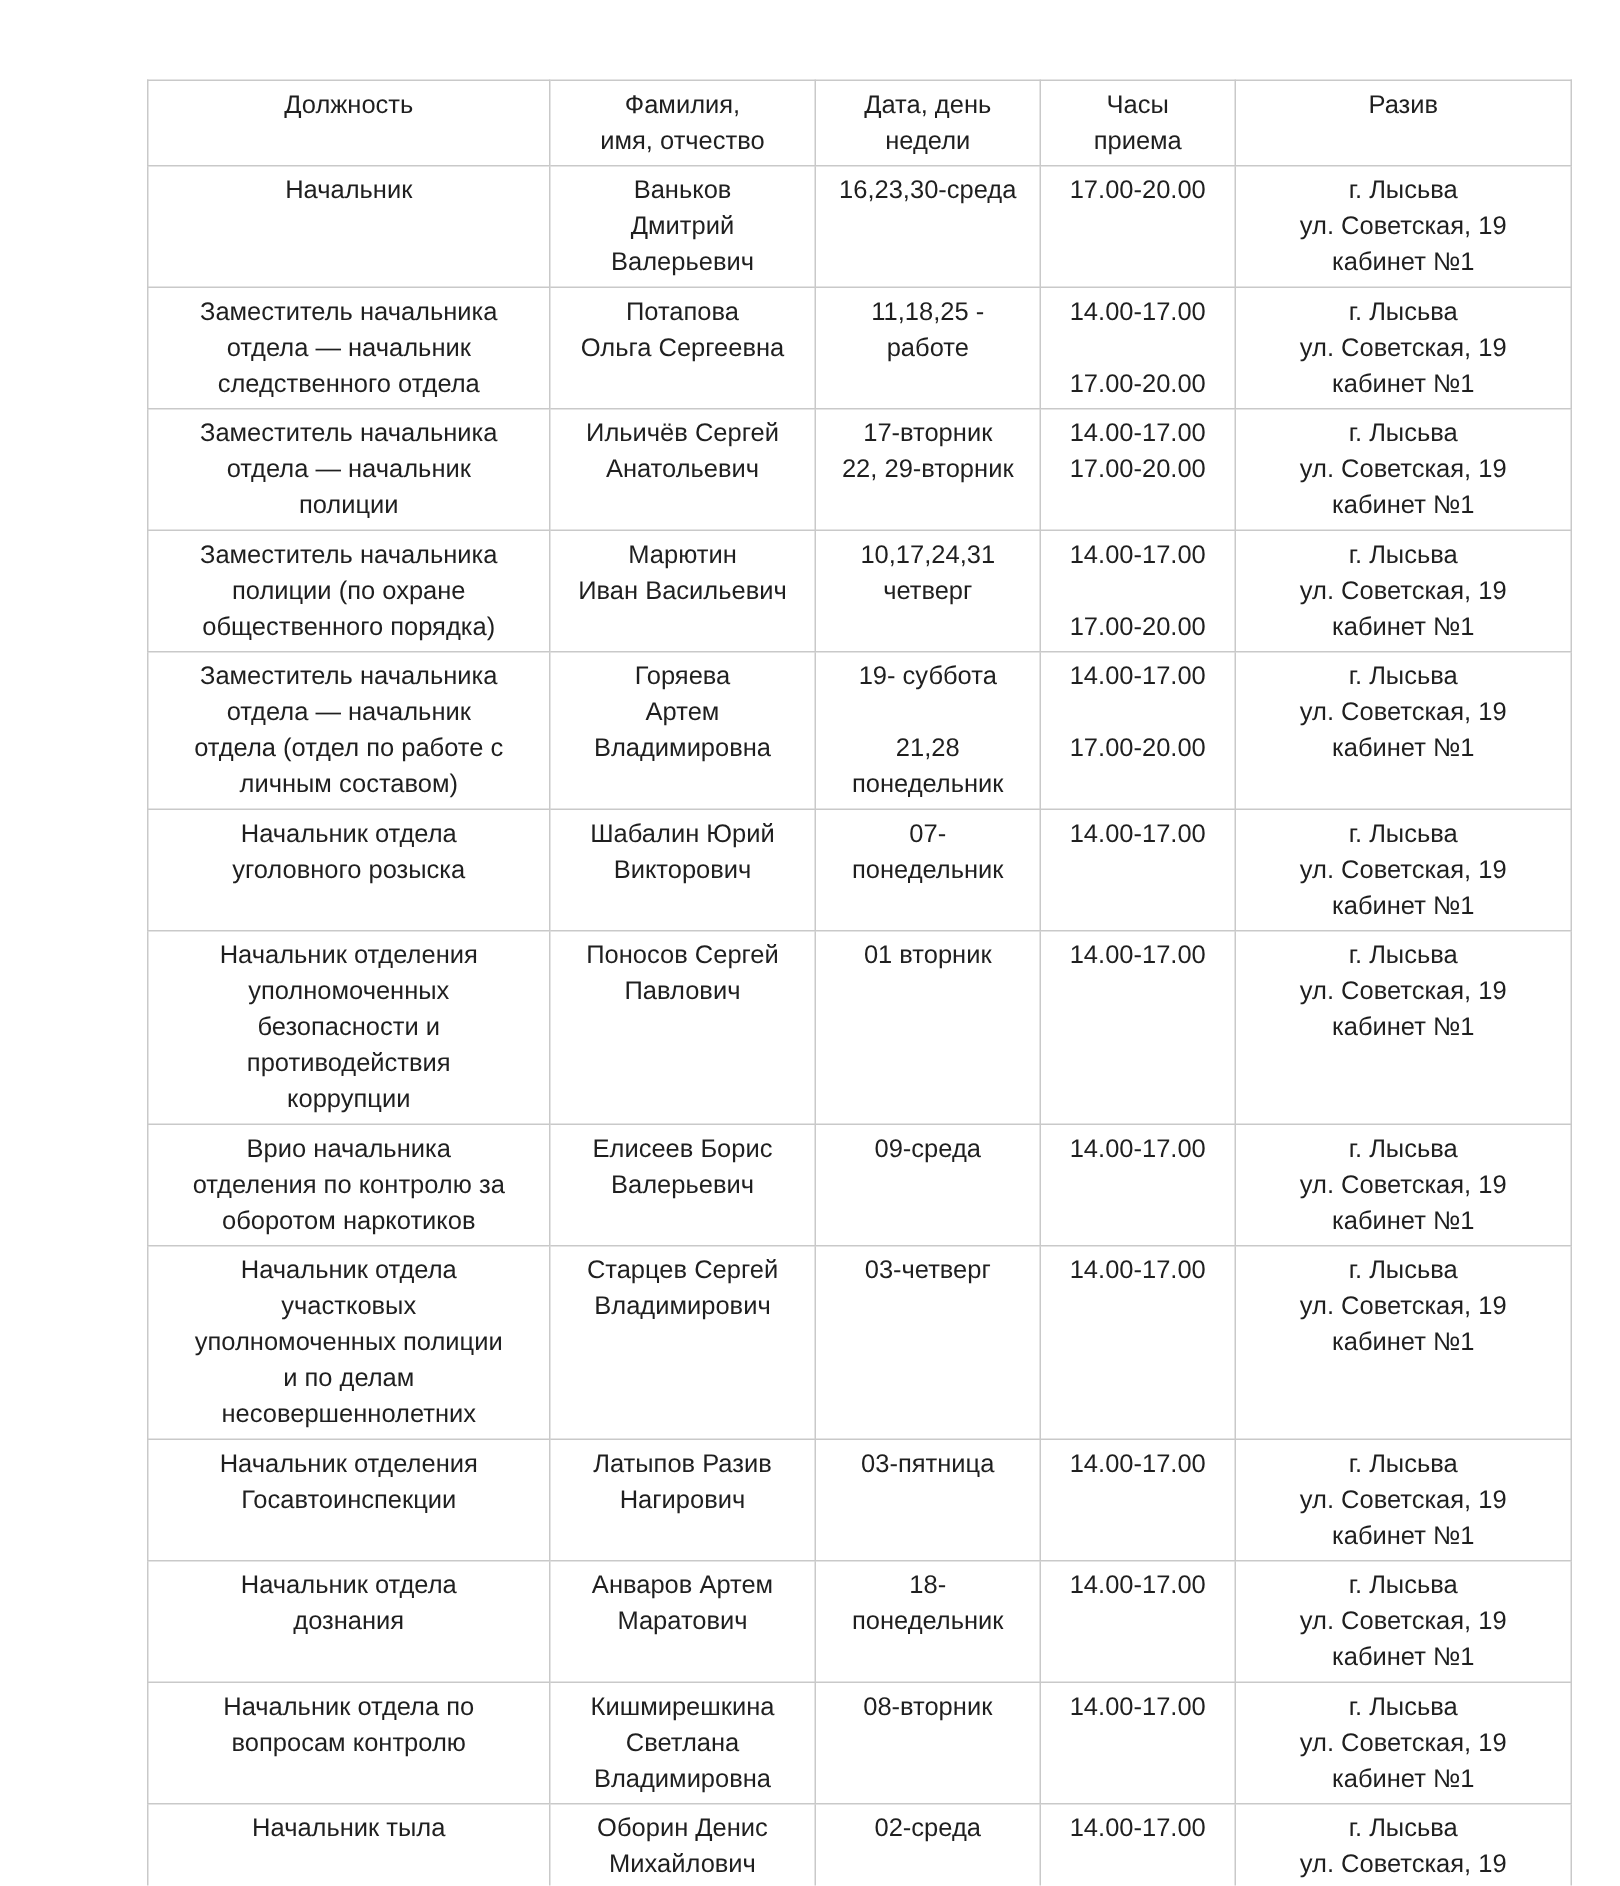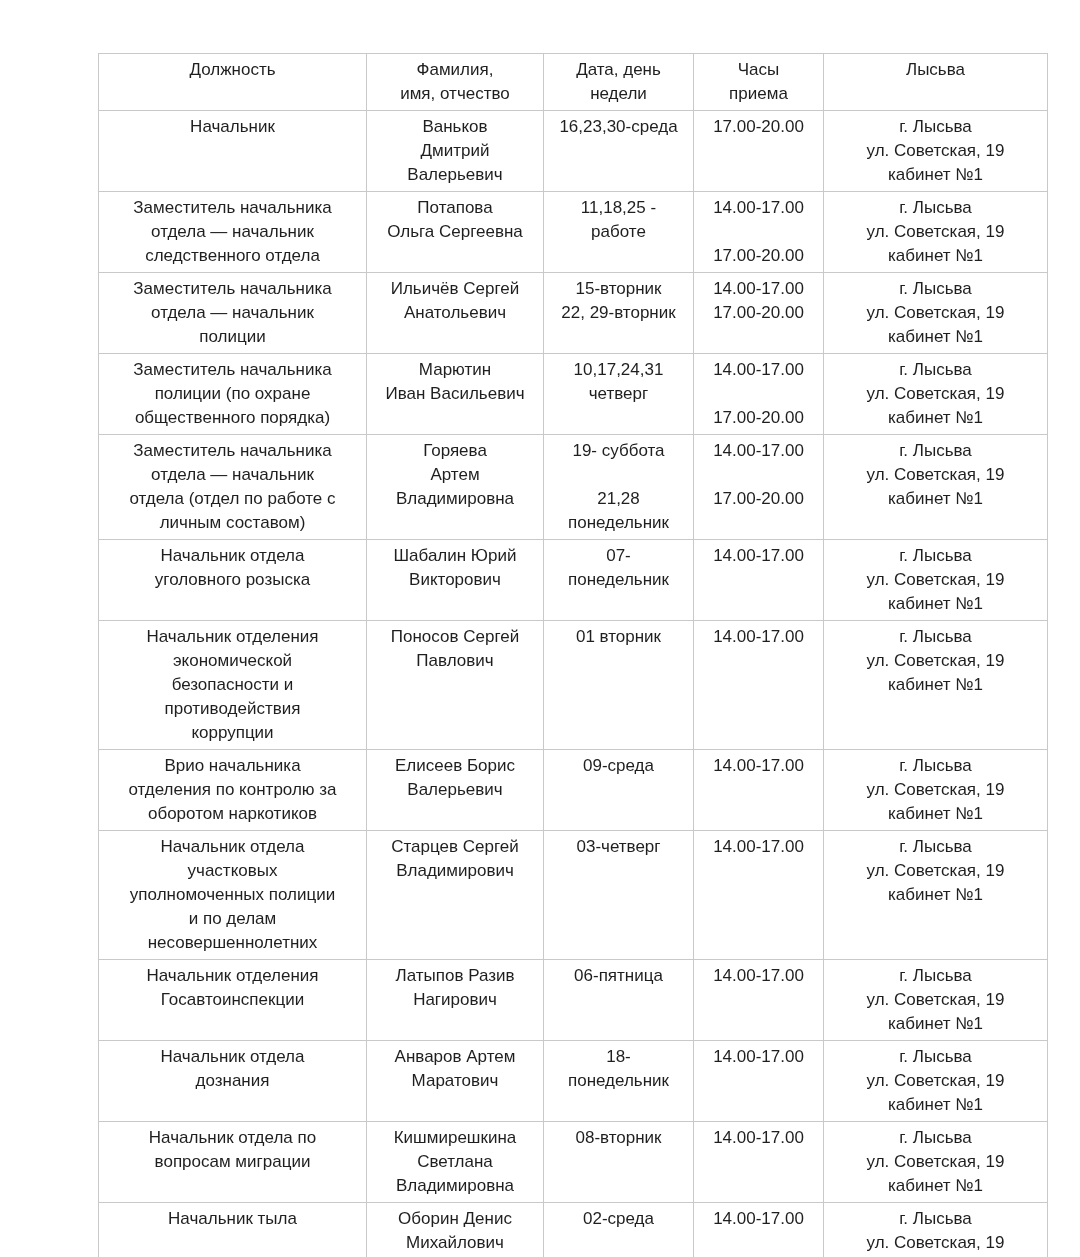--- a/index.html
+++ b/index.html
@@ -70,21 +70,21 @@
           </th>
           <th>
             <div class="cell-line">Дата, день</div>
             <div class="cell-line">недели</div>
           </th>
           <th>
             <div class="cell-line">Часы</div>
             <div class="cell-line">приема</div>
           </th>
           <th>
-            <div class="cell-line">Лысьва</div>
+            <div class="cell-line">Разив</div>
           </th>
         </tr>
     </thead>
     <tbody>
         <tr>
           <td>
             <div class="cell-line">Начальник</div>
           </td>
           <td>
             <div class="cell-line">Ваньков</div>
@@ -132,21 +132,21 @@
           <td>
             <div class="cell-line">Заместитель начальника</div>
             <div class="cell-line">отдела — начальник</div>
             <div class="cell-line">полиции</div>
           </td>
           <td>
             <div class="cell-line">Ильичёв Сергей</div>
             <div class="cell-line">Анатольевич</div>
           </td>
           <td>
-            <div class="cell-line">15-вторник</div>
+            <div class="cell-line">17-вторник</div>
             <div class="cell-line">22, 29-вторник</div>
           </td>
           <td>
             <div class="cell-line">14.00-17.00</div>
             <div class="cell-line">17.00-20.00</div>
           </td>
           <td>
             <div class="cell-line">г. Лысьва</div>
             <div class="cell-line">ул. Советская, 19</div>
             <div class="cell-line">кабинет №1</div>
@@ -224,21 +224,21 @@
           </td>
           <td>
             <div class="cell-line">г. Лысьва</div>
             <div class="cell-line">ул. Советская, 19</div>
             <div class="cell-line">кабинет №1</div>
           </td>
         </tr>
         <tr>
           <td>
             <div class="cell-line">Начальник отделения</div>
-            <div class="cell-line">экономической</div>
+            <div class="cell-line">уполномоченных</div>
             <div class="cell-line">безопасности и</div>
             <div class="cell-line">противодействия</div>
             <div class="cell-line">коррупции</div>
           </td>
           <td>
             <div class="cell-line">Поносов Сергей</div>
             <div class="cell-line">Павлович</div>
           </td>
           <td>
             <div class="cell-line">01 вторник</div>
@@ -301,21 +301,21 @@
         <tr>
           <td>
             <div class="cell-line">Начальник отделения</div>
             <div class="cell-line">Госавтоинспекции</div>
           </td>
           <td>
             <div class="cell-line">Латыпов Разив</div>
             <div class="cell-line">Нагирович</div>
           </td>
           <td>
-            <div class="cell-line">06-пятница</div>
+            <div class="cell-line">03-пятница</div>
           </td>
           <td>
             <div class="cell-line">14.00-17.00</div>
           </td>
           <td>
             <div class="cell-line">г. Лысьва</div>
             <div class="cell-line">ул. Советская, 19</div>
             <div class="cell-line">кабинет №1</div>
           </td>
         </tr>
@@ -337,21 +337,21 @@
           </td>
           <td>
             <div class="cell-line">г. Лысьва</div>
             <div class="cell-line">ул. Советская, 19</div>
             <div class="cell-line">кабинет №1</div>
           </td>
         </tr>
         <tr>
           <td>
             <div class="cell-line">Начальник отдела по</div>
-            <div class="cell-line">вопросам миграции</div>
+            <div class="cell-line">вопросам контролю</div>
           </td>
           <td>
             <div class="cell-line">Кишмирешкина</div>
             <div class="cell-line">Светлана</div>
             <div class="cell-line">Владимировна</div>
           </td>
           <td>
             <div class="cell-line">08-вторник</div>
           </td>
           <td>

